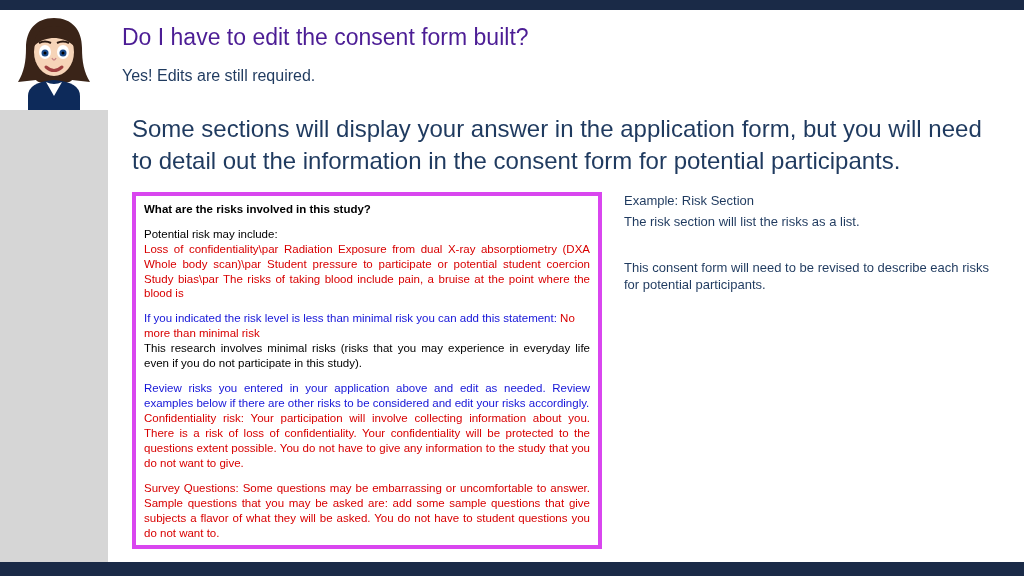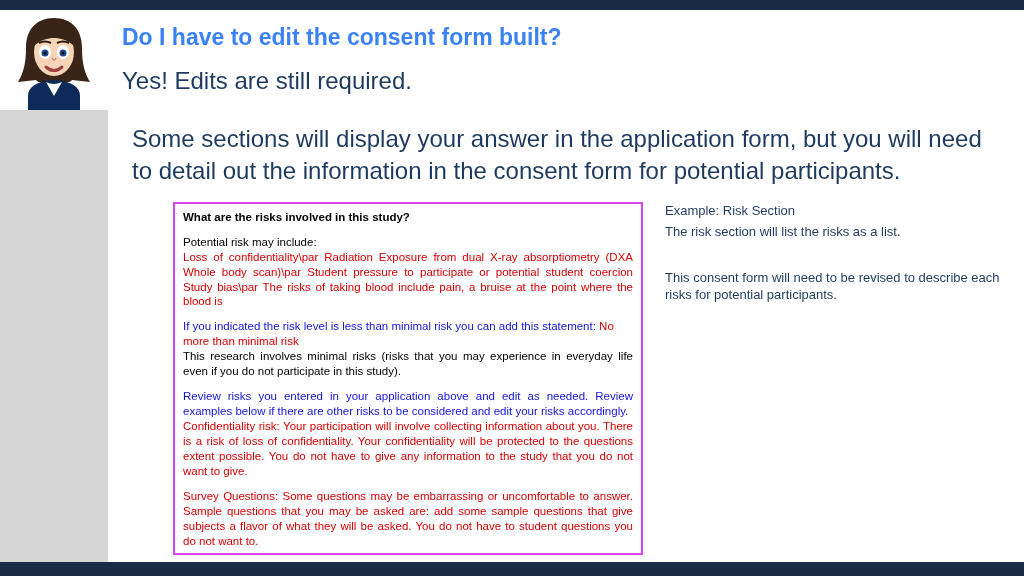--- a/index.html
+++ b/index.html
@@ -46,49 +46,48 @@
   .content {
     position: absolute;
     top: 10px;
     left: 108px;
     right: 0;
     bottom: 14px;
     background: #ffffff;
   }
   .title {
     font-size: 23px;
-    font-weight: bold;
-    color: #3b82f6;
+    font-weight: normal;
+    color: #4c1d95;
     margin: 14px 0 16px 14px;
   }
   .subtitle {
-    font-size: 24px;
+    font-size: 16px;
     color: #1f3a5f;
     margin: 16px 0 0 14px;
   }
   .intro {
     font-size: 24px;
     color: #1f3a5f;
     margin: 28px 24px 0 24px;
     line-height: 1.35;
   }
   .two-col {
     display: flex;
     margin: 14px 24px 0 24px;
     gap: 22px;
   }
   .example-box {
     width: 470px;
-    border: 2px solid #d946ef;
+    border: 4px solid #d946ef;
     padding: 6px 8px 4px 8px;
     font-family: Verdana, Geneva, sans-serif;
     font-size: 11.5px;
     line-height: 1.3;
     color: #000;
-    margin-left: 41px;
   }
   .example-box .heading {
     font-weight: bold;
     color: #000;
     margin-bottom: 10px;
   }
   .example-box .p-blue { color: #1515d8; text-align: justify; }
   .example-box .p-red  { color: #d80000; text-align: justify; }
   .example-box .p-black{ color: #000; text-align: justify; }
   .example-box .inline-red { color: #d80000; }

